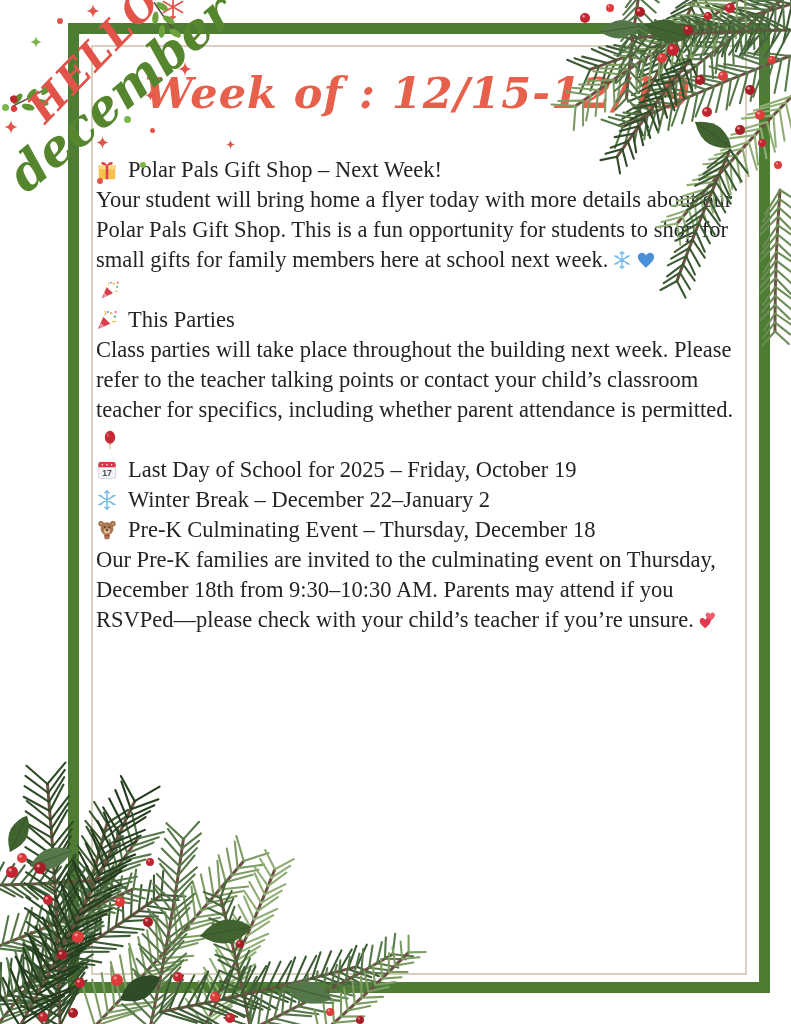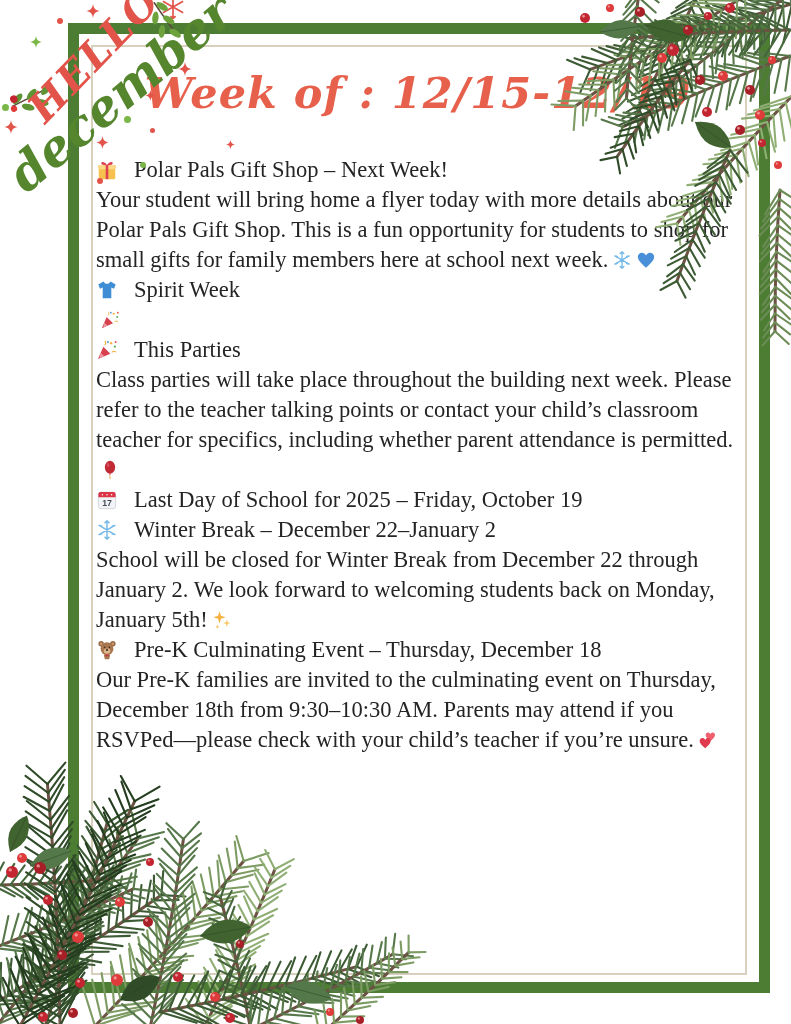--- a/index.html
+++ b/index.html
@@ -12,21 +12,21 @@
              border:2px solid #d8cfbc;box-sizing:border-box;z-index:1;}
   
   .title{position:absolute;left:74px;top:66px;width:688px;text-align:center;z-index:2;
          font-family:"DejaVu Serif",serif;font-style:italic;font-weight:bold;
          font-size:43px;letter-spacing:1px;color:#e7604c;line-height:1.3;}
   
   .content{position:absolute;left:96px;top:155px;width:644px;z-index:2;
            text-align:left;font-size:22.5px;line-height:30px;color:#242424;}
   .content p{margin:0;}
   .heading-line{white-space:nowrap;}
-  .icon{display:inline-block;width:22px;height:22px;vertical-align:-4px;margin-right:16px;}
+  .icon{display:inline-block;width:22px;height:22px;vertical-align:-4px;margin-right:10px;}
   .icon svg{width:100%;height:100%;display:block;}
   .end-icon{width:20px;height:20px;vertical-align:-3px;margin-left:4px;margin-right:0;}
   
   .script{position:absolute;z-index:4;font-family:"DejaVu Serif",serif;font-style:italic;
           font-weight:bold;text-align:center;line-height:1;pointer-events:none;}
   .hello{left:-6px;top:34px;width:200px;font-size:40px;color:#e2544a;letter-spacing:2px;
          transform:rotate(-46deg);}
   .december{left:-24px;top:68px;width:290px;font-size:50px;color:#55862e;
             transform:rotate(-40deg);}
   
@@ -54,23 +54,20 @@
             <rect x="10.6" y="6.6" width="2.8" height="15.4" fill="#df4050"></rect>
             <path d="M12 6.6C9.8 2.4 4.8 2.6 5.9 5.2 6.6 6.9 9.8 6.8 12 6.6Z" fill="#df4050"></path>
             <path d="M12 6.6C14.2 2.4 19.2 2.6 18.1 5.2 17.4 6.9 14.2 6.8 12 6.6Z" fill="#df4050"></path>
           </svg></span><span>Polar Pals Gift Shop – Next Week!</span></p>
     <p><span>Your student will bring home a flyer today with more details about our Polar Pals Gift Shop. This is a fun opportunity for students to shop for small gifts for family members here at school next week.</span><span><span class="icon end-icon"><svg viewBox="0 0 24 24" fill="none" stroke="#74b9e8" stroke-width="1.6" stroke-linecap="round">
               <path d="M12 2v20M3.4 7l17.2 10M3.4 17L20.6 7M12 2l-2.2 2.2M12 2l2.2 2.2M12 22l-2.2-2.2M12 22l2.2-2.2M3.4 7l3 .8M3.4 17l3-.8M20.6 7l-3 .8M20.6 17l-3-.8"></path>
             </svg></span><span class="icon end-icon"><svg viewBox="0 0 24 24">
               <path d="M12 21.2C5.2 15.6 2.2 11.7 2.2 8.2 2.2 5.3 4.4 3.2 7 3.2c2 0 3.9 1.3 5 3.3 1.1-2 3-3.3 5-3.3 2.6 0 4.8 2.1 4.8 5 0 3.5-3 7.4-9.8 13Z" fill="#4a90d9"></path>
             </svg></span></span></p>
 
-    <p class="heading-line"><span class="icon"><svg viewBox="0 0 24 24">
-            <path d="M8.2 2.8 2.5 5.9l1.9 4.6 2.9-1.1V21h9.4V9.4l2.9 1.1 1.9-4.6-5.7-3.1C14.9 4.6 13.6 5.3 12 5.3s-2.9-.7-3.8-2.5Z" fill="#3f8dd4"></path>
-          </svg></span><span>Spirit Week</span></p>
     <p><span><span class="icon end-icon"><svg viewBox="0 0 24 24">
               <path d="M2.2 21.8 8 8.4l7.6 7.6Z" fill="#d8404e"></path>
               <path d="M5.1 15.1l3.8 3.8-5 2.2Z" fill="#f0a8b0" opacity="0.85"></path>
               <circle cx="16.5" cy="4.5" r="1.3" fill="#f3b33e"></circle>
               <circle cx="20.6" cy="8.4" r="1.2" fill="#59b05a"></circle>
               <circle cx="13" cy="3.2" r="1.1" fill="#5a9ad8"></circle>
               <circle cx="21.4" cy="3.2" r="1.1" fill="#e2544a"></circle>
               <path d="M9.5 6.7c1.8-1.8 1.2-3.4.2-4.6M17.3 14.5c1.8-1.8 3.4-1.2 4.6-.2" stroke="#f3b33e" stroke-width="1.2" fill="none"></path>
             </svg></span></span></p>
 
@@ -95,25 +92,20 @@
             <path d="M5 3.4h14a2.4 2.4 0 0 1 2.4 2.4V9H2.6V5.8A2.4 2.4 0 0 1 5 3.4Z" fill="#dd3347"></path>
             <circle cx="7" cy="6.2" r="0.8" fill="#fff"></circle>
             <circle cx="12" cy="6.2" r="0.8" fill="#fff"></circle>
             <circle cx="17" cy="6.2" r="0.8" fill="#fff"></circle>
             <text x="12" y="18.8" text-anchor="middle" font-size="9.5" font-family="Liberation Sans, sans-serif" font-weight="bold" fill="#434a54">17</text>
           </svg></span><span>Last Day of School for 2025 – Friday, October 19</span></p>
 
     <p class="heading-line"><span class="icon"><svg viewBox="0 0 24 24" fill="none" stroke="#74b9e8" stroke-width="1.6" stroke-linecap="round">
             <path d="M12 2v20M3.4 7l17.2 10M3.4 17L20.6 7M12 2l-2.2 2.2M12 2l2.2 2.2M12 22l-2.2-2.2M12 22l2.2-2.2M3.4 7l3 .8M3.4 17l3-.8M20.6 7l-3 .8M20.6 17l-3-.8"></path>
           </svg></span><span>Winter Break – December 22–January 2</span></p>
-    <p><span>School will be closed for Winter Break from December 22 through January 2. We look forward to welcoming students back on Monday, January 5th!</span><span><span class="icon end-icon"><svg viewBox="0 0 24 24">
-              <path d="M9 1.5 10.8 7 16.3 8.8 10.8 10.6 9 16.1 7.2 10.6 1.7 8.8 7.2 7Z" fill="#f6b345"></path>
-              <path d="M17.8 11.4 18.9 14.6 22.1 15.7 18.9 16.8 17.8 20 16.7 16.8 13.5 15.7 16.7 14.6Z" fill="#f8c868"></path>
-              <path d="M6.5 17.5 7.2 19.5 9.2 20.2 7.2 20.9 6.5 22.9 5.8 20.9 3.8 20.2 5.8 19.5Z" fill="#f8c868"></path>
-            </svg></span></span></p>
 
     <p class="heading-line"><span class="icon"><svg viewBox="0 0 24 24">
             <circle cx="5.6" cy="5.2" r="3" fill="#9a6a45"></circle>
             <circle cx="18.4" cy="5.2" r="3" fill="#9a6a45"></circle>
             <circle cx="5.6" cy="5.2" r="1.4" fill="#c89b72"></circle>
             <circle cx="18.4" cy="5.2" r="1.4" fill="#c89b72"></circle>
             <circle cx="12" cy="10.5" r="7" fill="#a9774f"></circle>
             <ellipse cx="12" cy="13.2" rx="3.6" ry="2.9" fill="#dcb68c"></ellipse>
             <circle cx="9.4" cy="9" r="0.9" fill="#3a2a1e"></circle>
             <circle cx="14.6" cy="9" r="0.9" fill="#3a2a1e"></circle>

